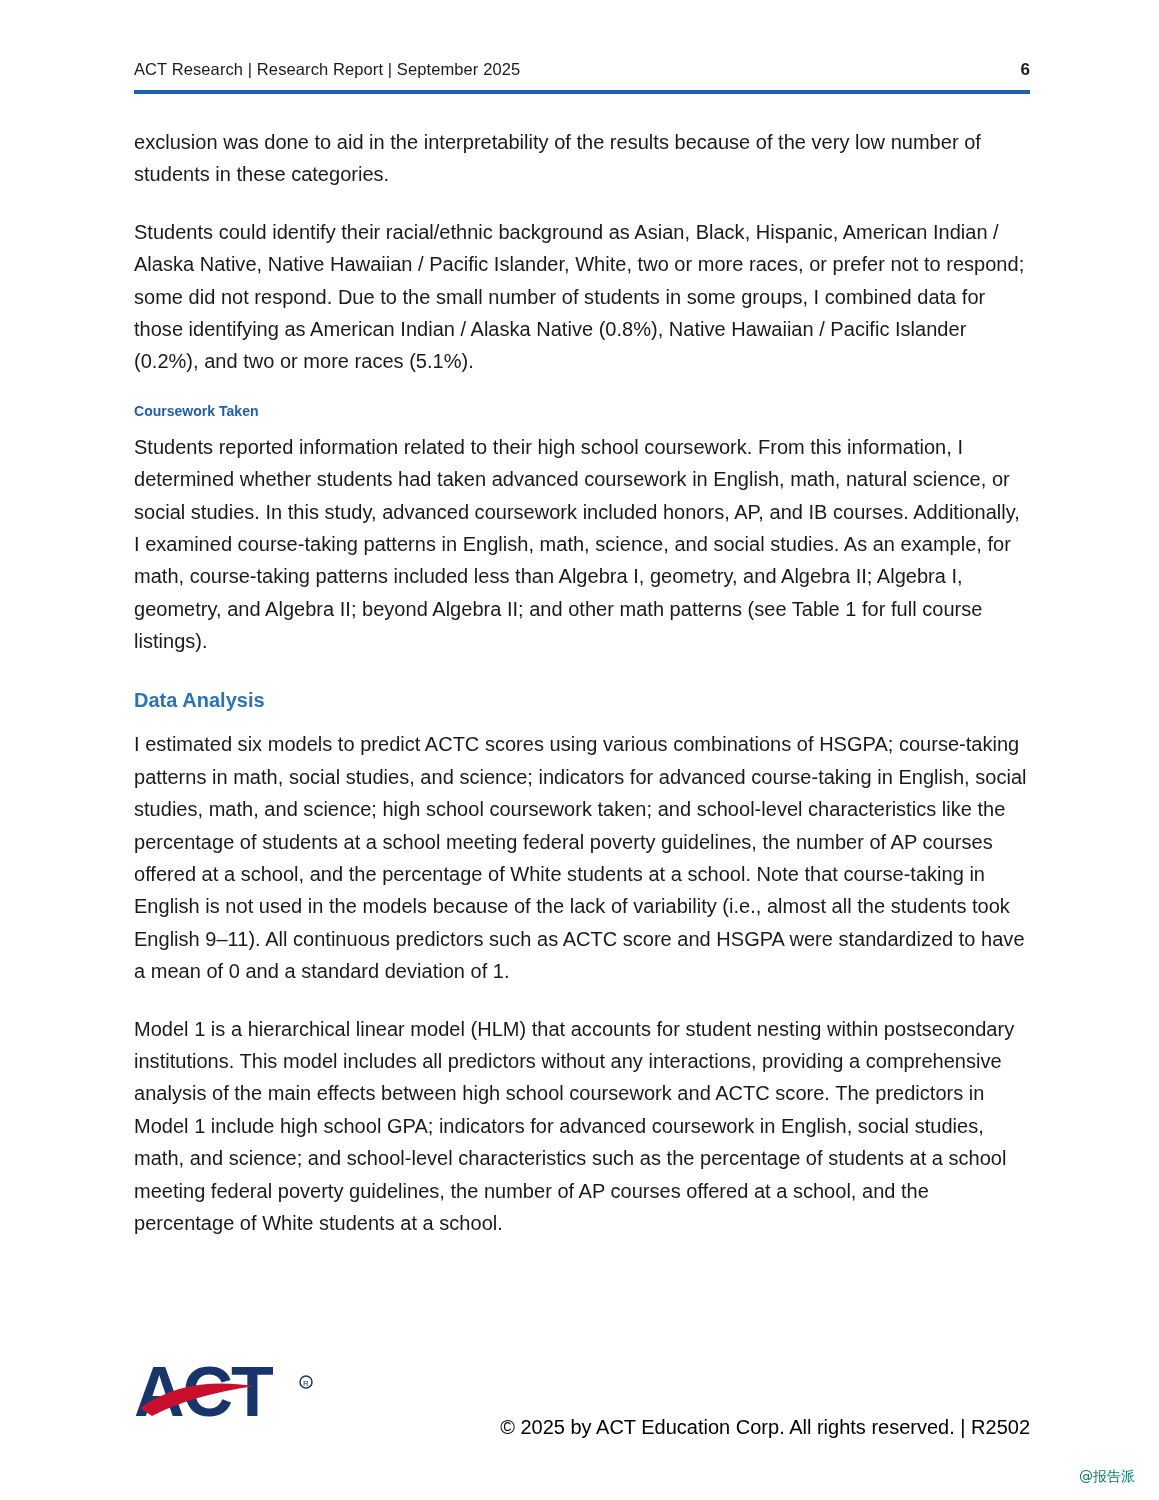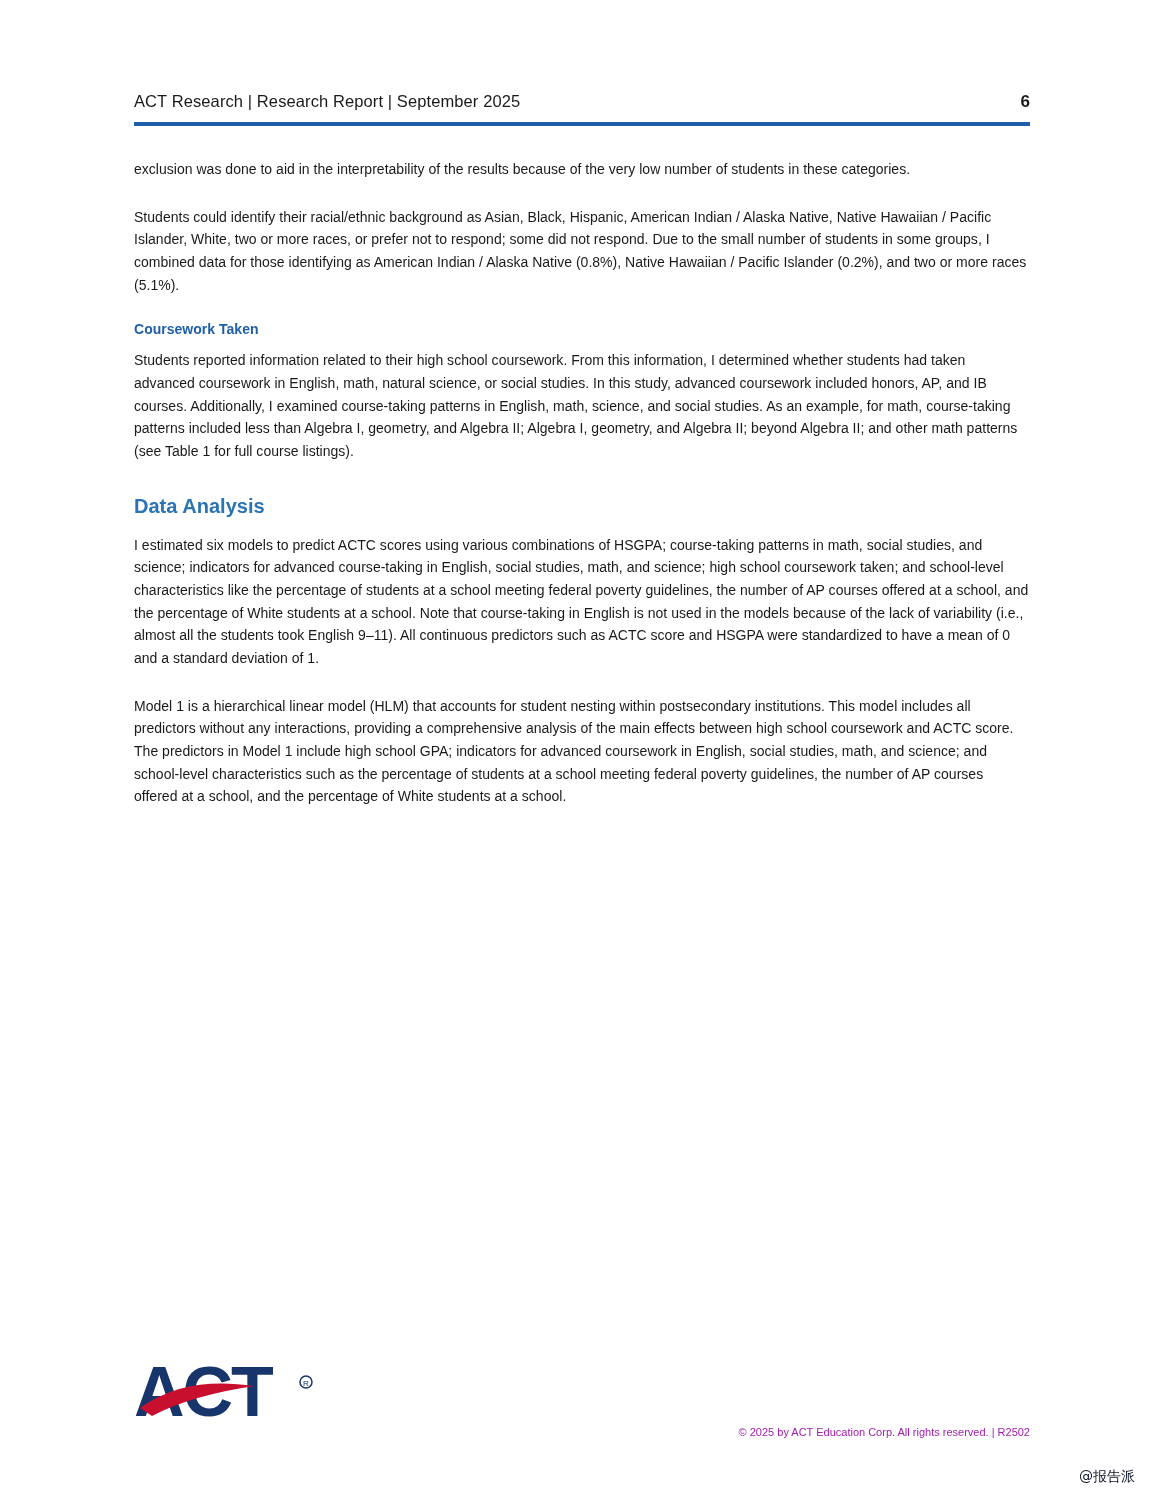--- a/index.html
+++ b/index.html
@@ -20,21 +20,20 @@
     left: 0; top: 0;
     width: 1159px;
     height: 1500px;
     background: #ffffff;
   }
   .content {
     position: absolute;
     left: 134px;
     top: 60px;
     width: 896px;
-    margin-top: 32px;
   }
   
   .header {
     display: flex;
     align-items: baseline;
     justify-content: space-between;
     font-size: 16.5px;
     color: #1a1a1a;
     padding-bottom: 10px;
   }
@@ -46,21 +45,21 @@
     font-size: 17px;
   }
   .header-rule {
     height: 4px;
     background: #1f5fa9;
     width: 100%;
     margin-bottom: 32px;
   }
   
   p.body-text {
-    font-size: 14px;
+    font-size: 20px;
     line-height: 1.62;
     margin: 0 0 25px 0;
     color: #1a1a1a;
     letter-spacing: 0.02px;
   }
   h3.sub-head {
     font-size: 14px;
     font-weight: bold;
     color: #1f5fa9;
     margin: 0 0 12px 0;
@@ -84,31 +83,31 @@
   .logo {
     position: absolute;
     left: 0;
     top: 0;
     width: 190px;
     height: 70px;
   }
   .footer-copy {
     position: absolute;
     right: 0;
-    top: 66px;
-    font-size: 11px;
-    color: #a21caf;
+    top: 56px;
+    font-size: 20px;
+    color: #000000;
     white-space: nowrap;
   }
   .watermark {
     position: absolute;
     right: 24px;
     bottom: 14px;
     font-size: 14px;
-    color: #0f172a;
+    color: #0f766e;
     font-family: "DejaVu Sans", sans-serif;
   }
 </style>
 </head>
 <body>
 
 <div class="page">
 
   <div class="content">
 

